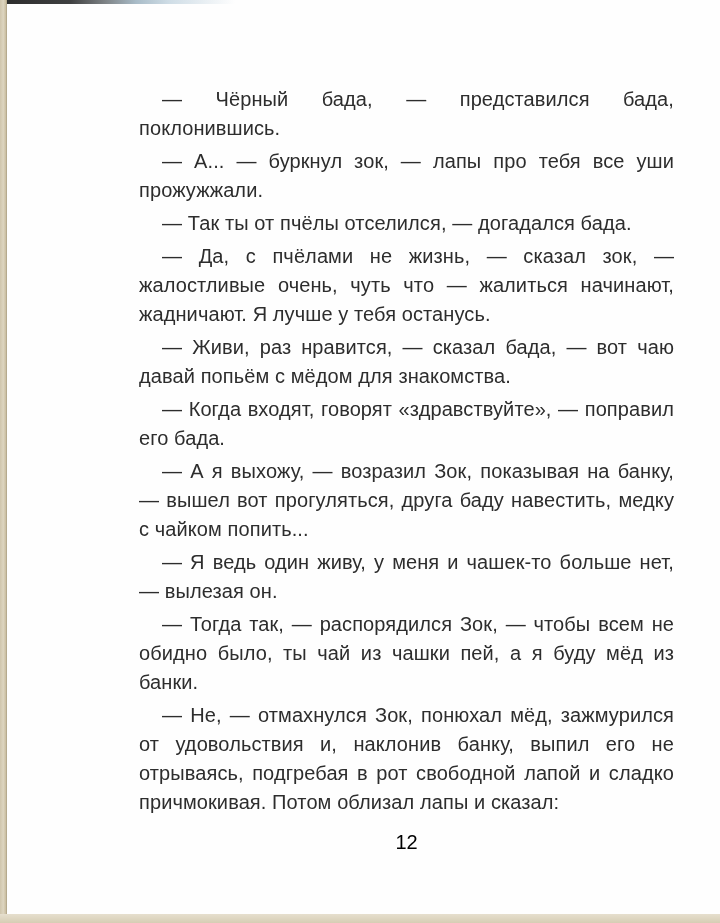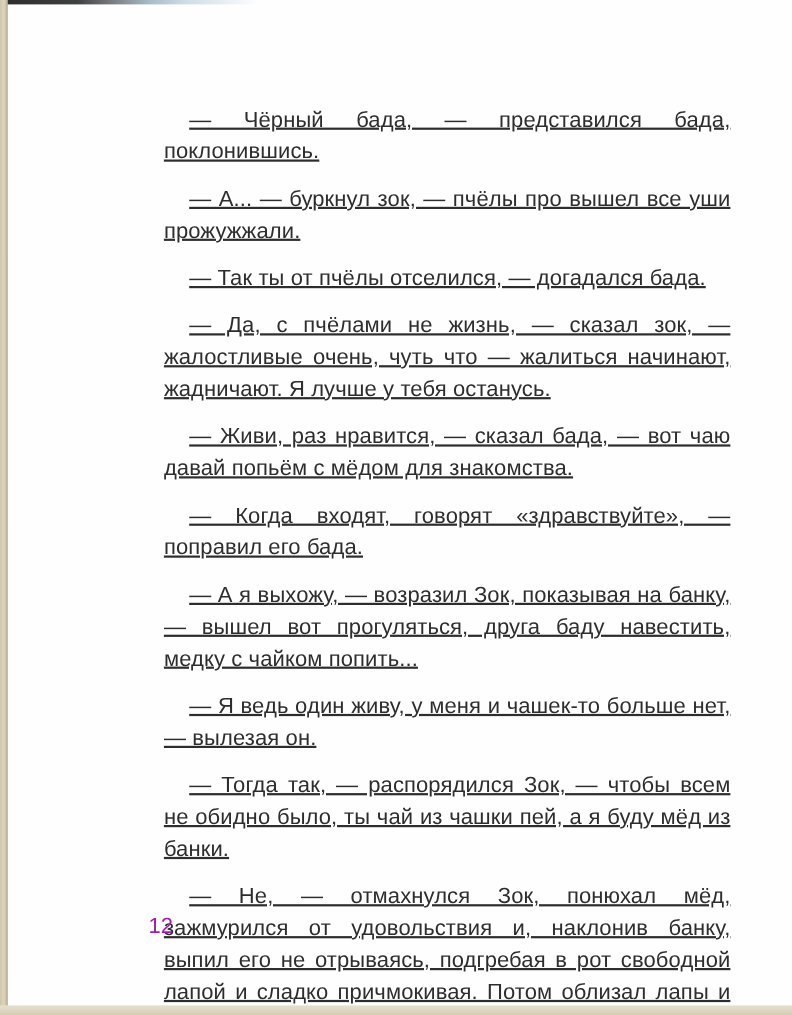--- a/index.html
+++ b/index.html
@@ -37,42 +37,42 @@
     position: absolute;
     left: 135px; top: 81px;
     width: 543px;
     font-size: 20px;
     line-height: 29px;
     letter-spacing: 0.1px;
     color: #2d2d2d;
     text-align: justify;
   }
   .text-block p {
-    margin: 14px;
+    margin: 4px;
     text-indent: 23px;
-    text-decoration: underline;
   }
   .page-number {
     position: absolute;
     left: 135px; top: 831px;
     width: 543px;
+    text-align: center;
     font-size: 20px;
-    color: #a21caf;
+    color: #000000;
   }
 </style>
 </head>
 <body>
 
 <div class="scan-mark-top"></div>
 <div class="scan-strip-left"></div>
 <div class="scan-strip-bottom"></div>
 
 <div class="text-block">
   <p>— Чёрный бада, — представился бада, поклонившись.</p>
-  <p>— А... — буркнул зок, — пчёлы про вышел все уши прожужжали.</p>
+  <p>— А... — буркнул зок, — лапы про тебя все уши прожужжали.</p>
   <p>— Так ты от пчёлы отселился, — догадался бада.</p>
   <p>— Да, с пчёлами не жизнь, — сказал зок, — жалостливые очень, чуть что — жалиться начинают, жадничают. Я лучше у тебя останусь.</p>
   <p>— Живи, раз нравится, — сказал бада, — вот чаю давай попьём с мёдом для знакомства.</p>
   <p>— Когда входят, говорят «здравствуйте», — поправил его бада.</p>
   <p>— А я выхожу, — возразил Зок, показывая на банку, — вышел вот прогуляться, друга баду навестить, медку с чайком попить...</p>
   <p>— Я ведь один живу, у меня и чашек-то больше нет, — вылезая он.</p>
   <p>— Тогда так, — распорядился Зок, — чтобы всем не обидно было, ты чай из чашки пей, а я буду мёд из банки.</p>
   <p>— Не, — отмахнулся Зок, понюхал мёд, зажмурился от удовольствия и, наклонив банку, выпил его не отрываясь, подгребая в рот свободной лапой и сладко причмокивая. Потом облизал лапы и сказал:</p>
 </div>
 

